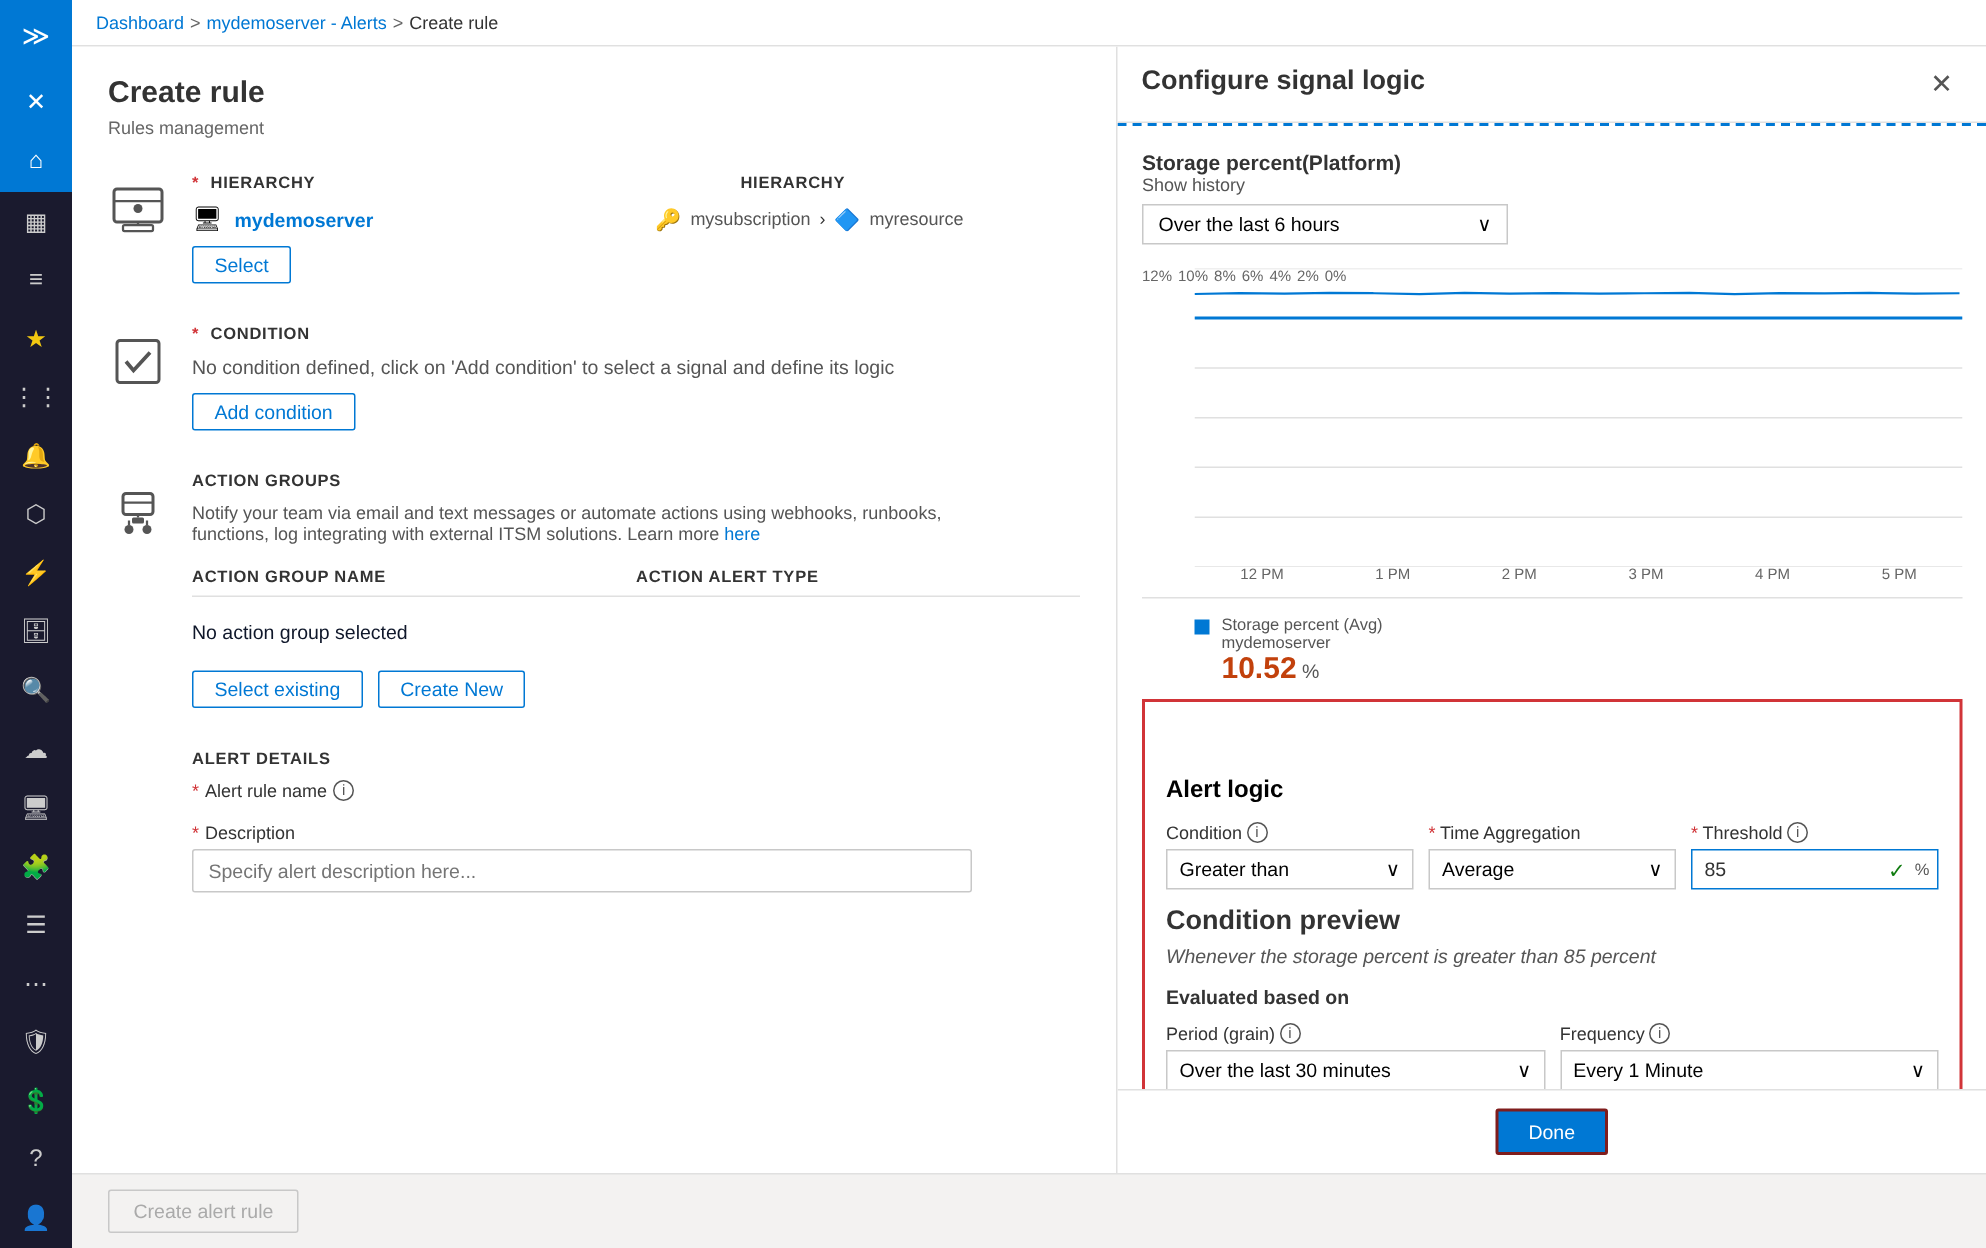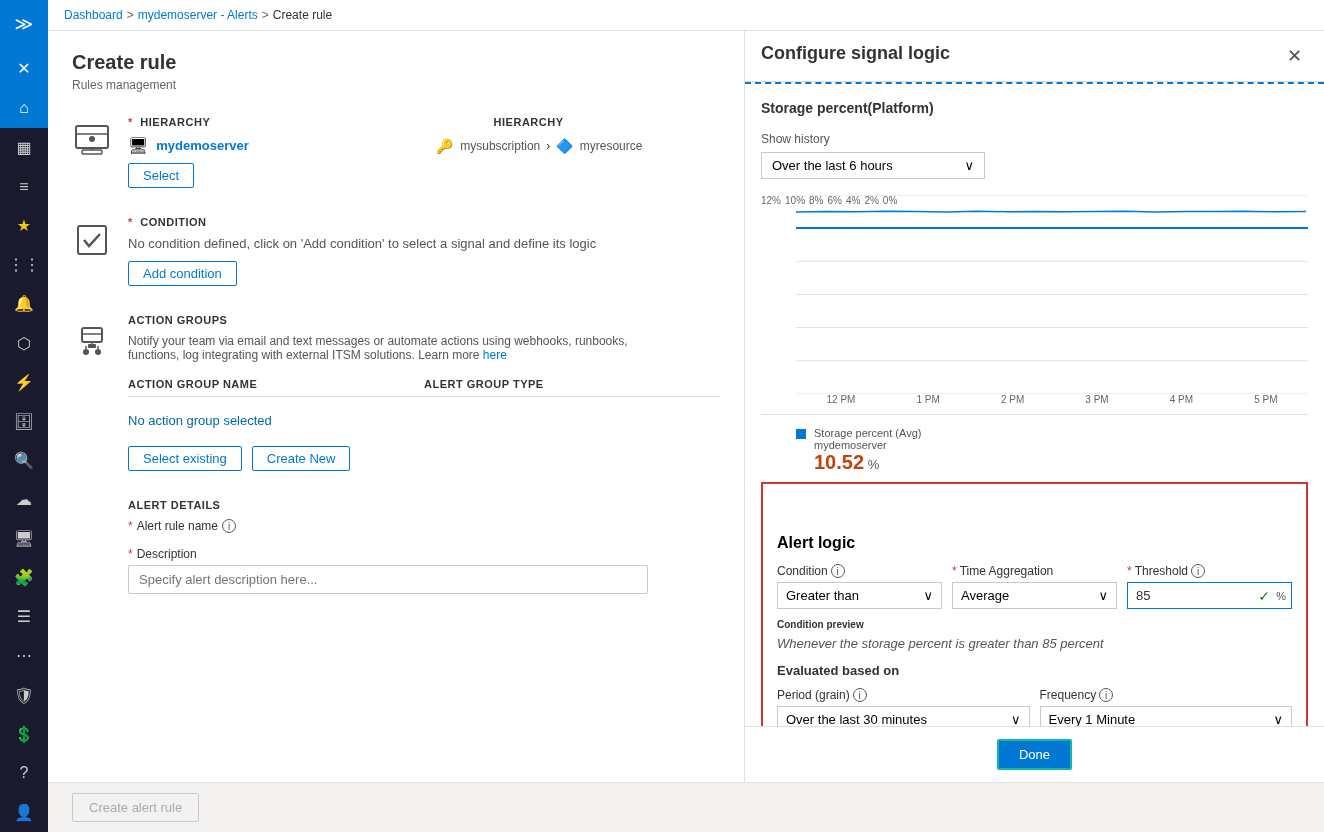--- a/index.html
+++ b/index.html
@@ -141,21 +141,21 @@
       background: white;
       color: #0078d4;
       padding: 4px 14px;
       cursor: pointer;
       font-size: 13px;
       border-radius: 2px;
     }
     .btn-primary {
       background: #0078d4;
       color: white;
-      border: 2px solid #14b8a6;
+      border: 2px solid #7f1d1d;
       padding: 6px 20px;
       font-size: 13px;
       cursor: pointer;
       border-radius: 2px;
     }
 
     .condition-text {
       font-size: 13px;
       color: #555;
       margin-bottom: 10px;
@@ -170,21 +170,21 @@
       margin-bottom: 8px;
     }
     .table-header-cell {
       font-size: 11px;
       font-weight: 700;
       color: #333;
       letter-spacing: 0.5px;
     }
     .no-action-text {
       font-size: 13px;
-      color: #0369a1;
+      color: #0f172a;
       margin-bottom: 10px;
       padding: 8px 0;
     }
     .action-buttons {
       display: flex;
       gap: 10px;
       margin-top: 4px;
     }
 
     
@@ -257,34 +257,34 @@
     .panel-body {
       flex: 1;
       overflow-y: auto;
       padding: 16px;
     }
 
     .signal-title {
       font-size: 14px;
       font-weight: 700;
       color: #333;
-      margin-bottom: 16px;
+      margin-bottom: 0;
     }
 
     .show-history-label {
       font-size: 12px;
       color: #555;
       margin-bottom: 6px;
     }
     .history-select {
       border: 1px solid #c8c8c8;
       background: white;
       padding: 5px 10px;
       font-size: 13px;
-      width: 224px;
+      width: 244px;
       cursor: pointer;
       display: flex;
       align-items: center;
       justify-content: space-between;
       margin-bottom: 16px;
     }
 
     
     .chart-container {
       position: relative;
@@ -419,21 +419,21 @@
     .logic-input-unit {
       position: absolute;
       right: 6px;
       top: 50%;
       transform: translateY(-50%);
       font-size: 11px;
       color: #555;
     }
 
     .condition-preview-label {
-      font-size: 10px;
+      font-size: 18px;
       font-weight: 600;
       color: #333;
       margin-bottom: 6px;
       margin-top: 10px;
     }
     .condition-preview-text {
       font-size: 13px;
       color: #555;
       font-style: italic;
       margin-bottom: 12px;
@@ -588,21 +588,21 @@
           </svg>
         </div>
         <div class="section-body">
           <div class="section-label">ACTION GROUPS</div>
           <p style="font-size:12px;color:#555;margin-bottom:10px;max-width:550px;">
             <span>Notify your team via email and text messages or automate actions using webhooks, runbooks, functions, log integrating with external ITSM solutions. Learn more</span>
             <a style="color:#0078d4;cursor:pointer;">here</a>
           </p>
           <div class="table-header">
             <div class="table-header-cell">ACTION GROUP NAME</div>
-            <div class="table-header-cell">ALERT GROUP TYPE</div>
+            <div class="table-header-cell">ACTION ALERT TYPE</div>
           </div>
           <div class="no-action-text">No action group selected</div>
           <div class="action-buttons">
             <button class="btn">Select existing</button>
             <button class="btn">Create New</button>
           </div>
         </div>
       </div>
 
       <div class="section-row">

